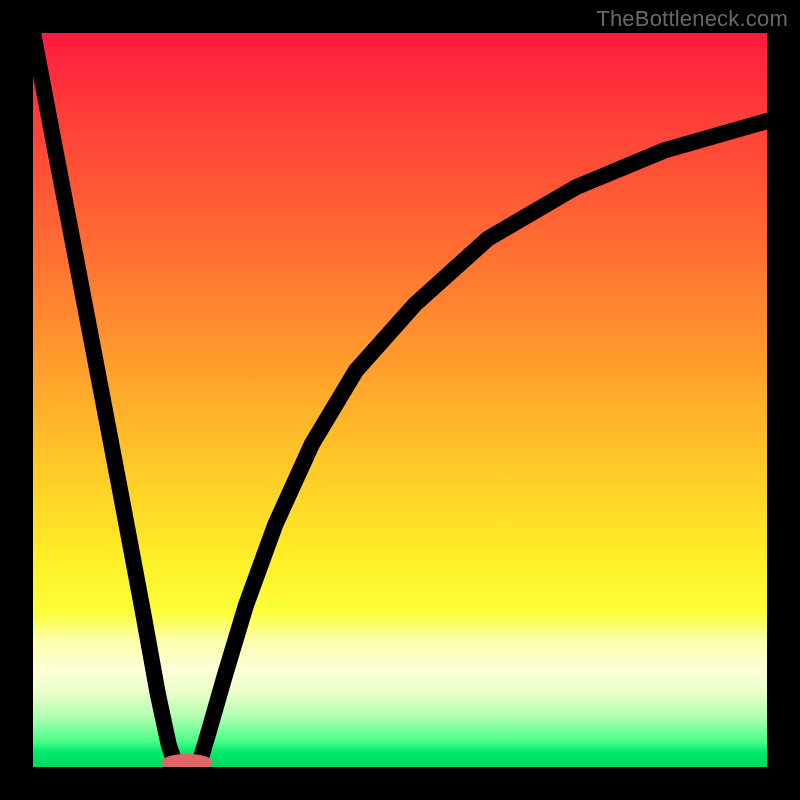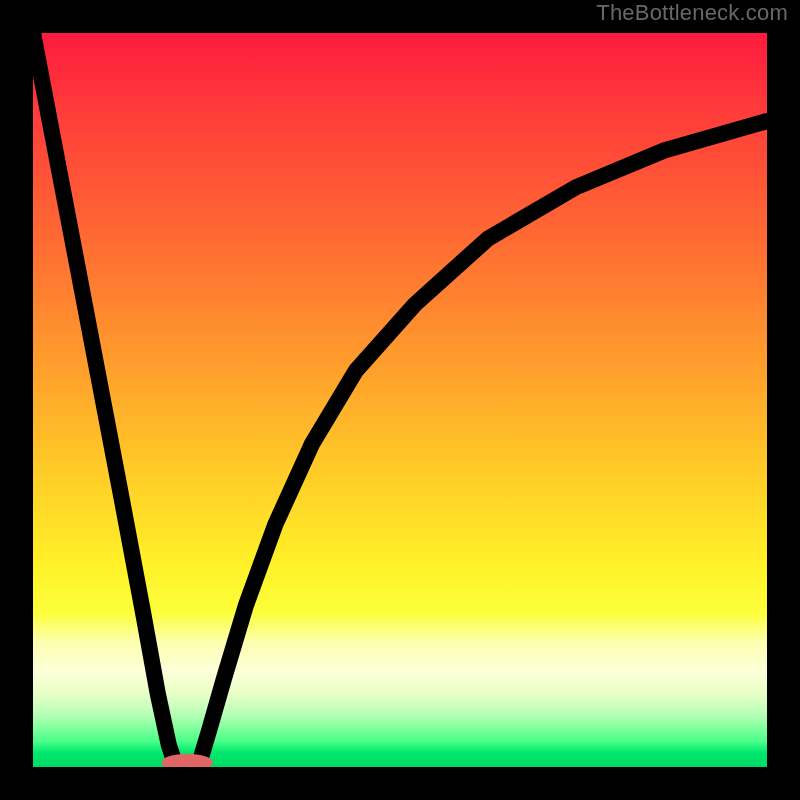--- a/index.html
+++ b/index.html
@@ -54,21 +54,21 @@
     stroke: #000;
     stroke-width: 2.2;
     stroke-linecap: round;
   }
   .marker {
     fill: #e06666;
     stroke: none;
   }
   .watermark {
     position: absolute;
-    top: 0;
+    top: 6px;
     right: 12px;
     color: #686868;
     font-size: 22px;
     font-weight: 500;
     letter-spacing: 0.2px;
     user-select: none;
   }
 </style>
 </head>
 <body>

